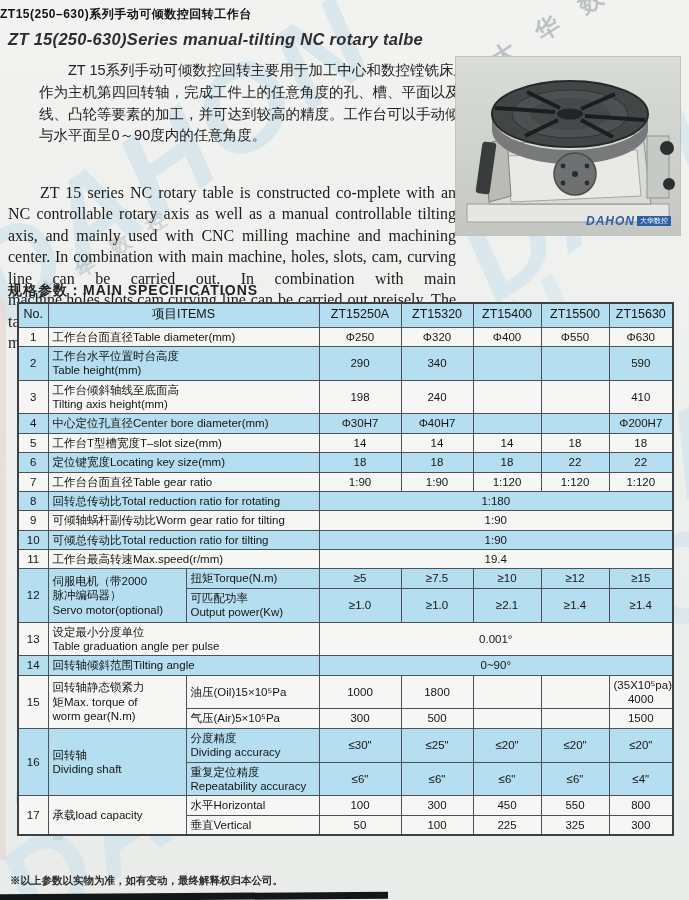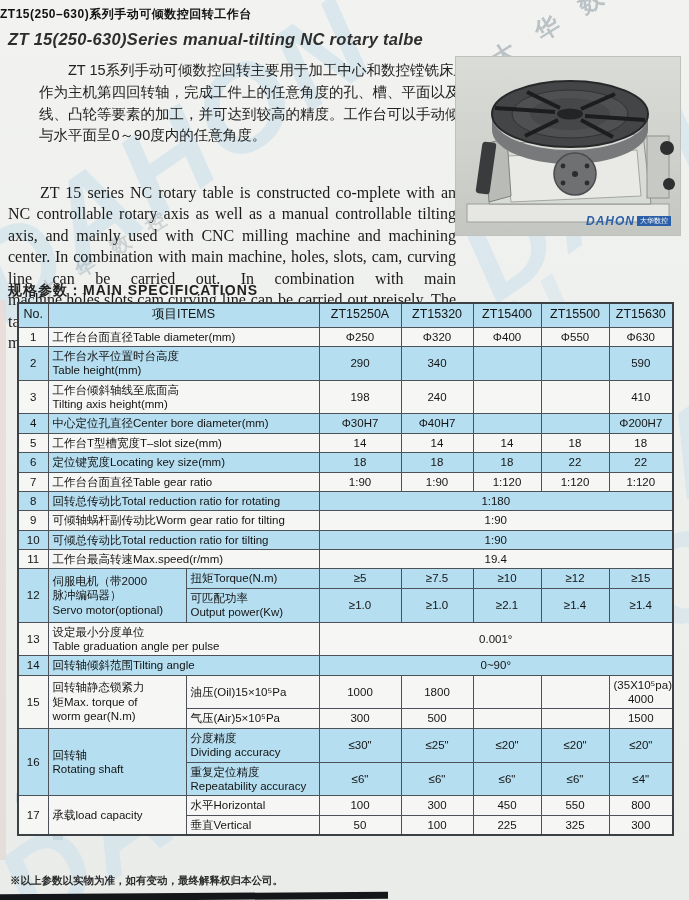--- a/index.html
+++ b/index.html
@@ -336,21 +336,21 @@
               <td class="lbl">气压(Air)5×10⁵Pa</td>
               <td class="c">300</td>
               <td class="c">500</td>
               <td class="c"></td>
               <td class="c"></td>
               <td class="c">1500</td>
             </tr>
             <tr class="blue">
               <td class="no" rowspan="2">16</td>
               <td class="lbl" rowspan="2">回转轴
-Rotating shaft</td>
+Dividing shaft</td>
               <td class="lbl">分度精度
 Dividing accuracy</td>
               <td class="c">≤30"</td>
               <td class="c">≤25"</td>
               <td class="c">≤20"</td>
               <td class="c">≤20"</td>
               <td class="c">≤20"</td>
             </tr>
             <tr class="blue">
               <td class="lbl">重复定位精度

